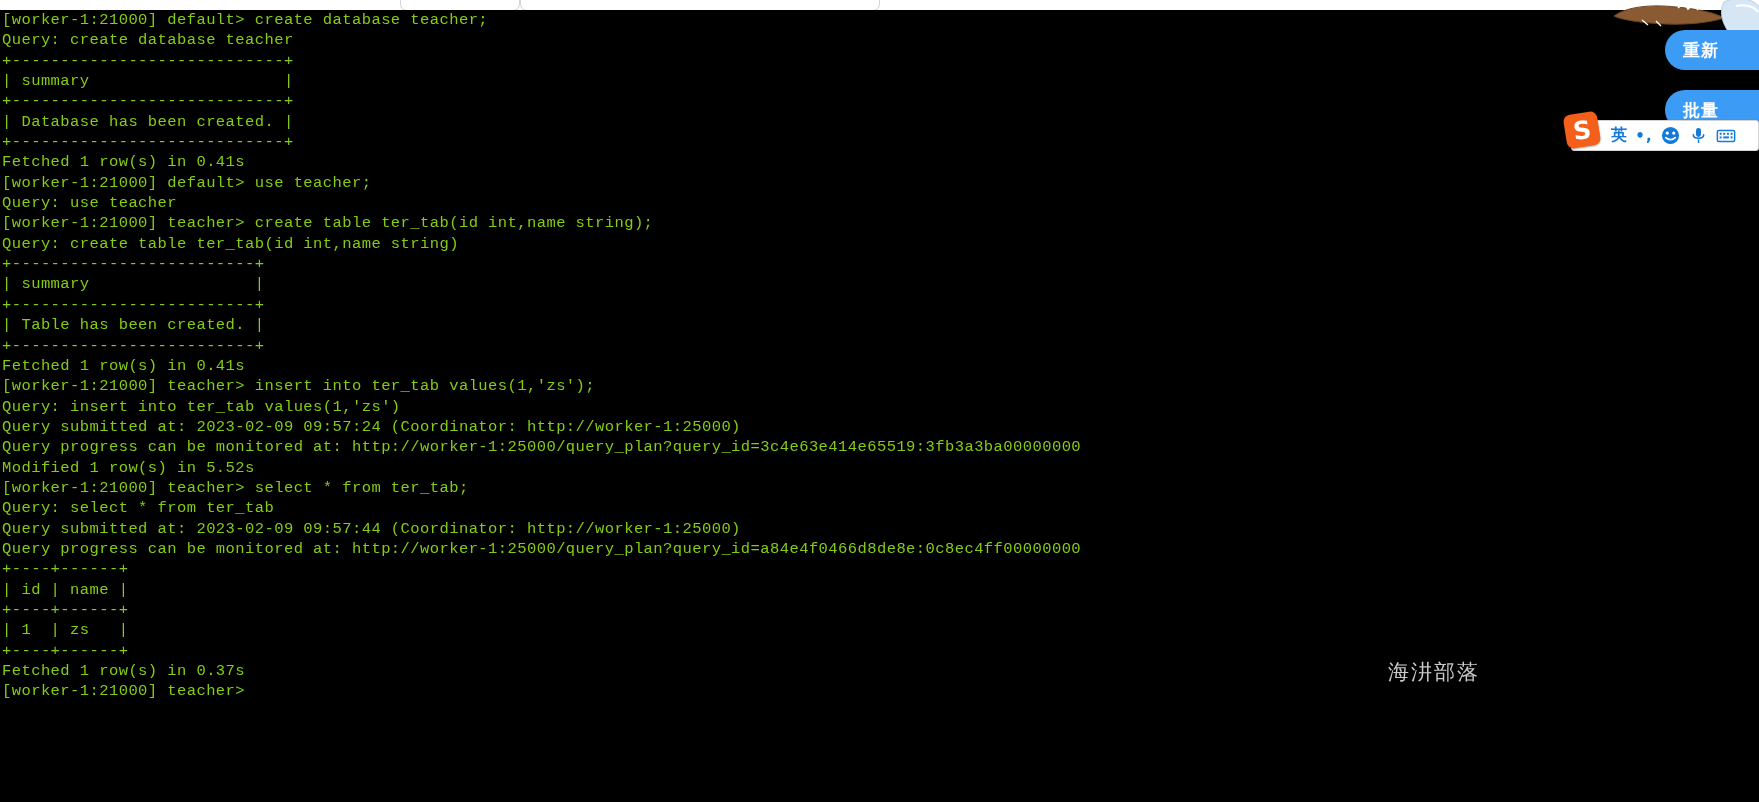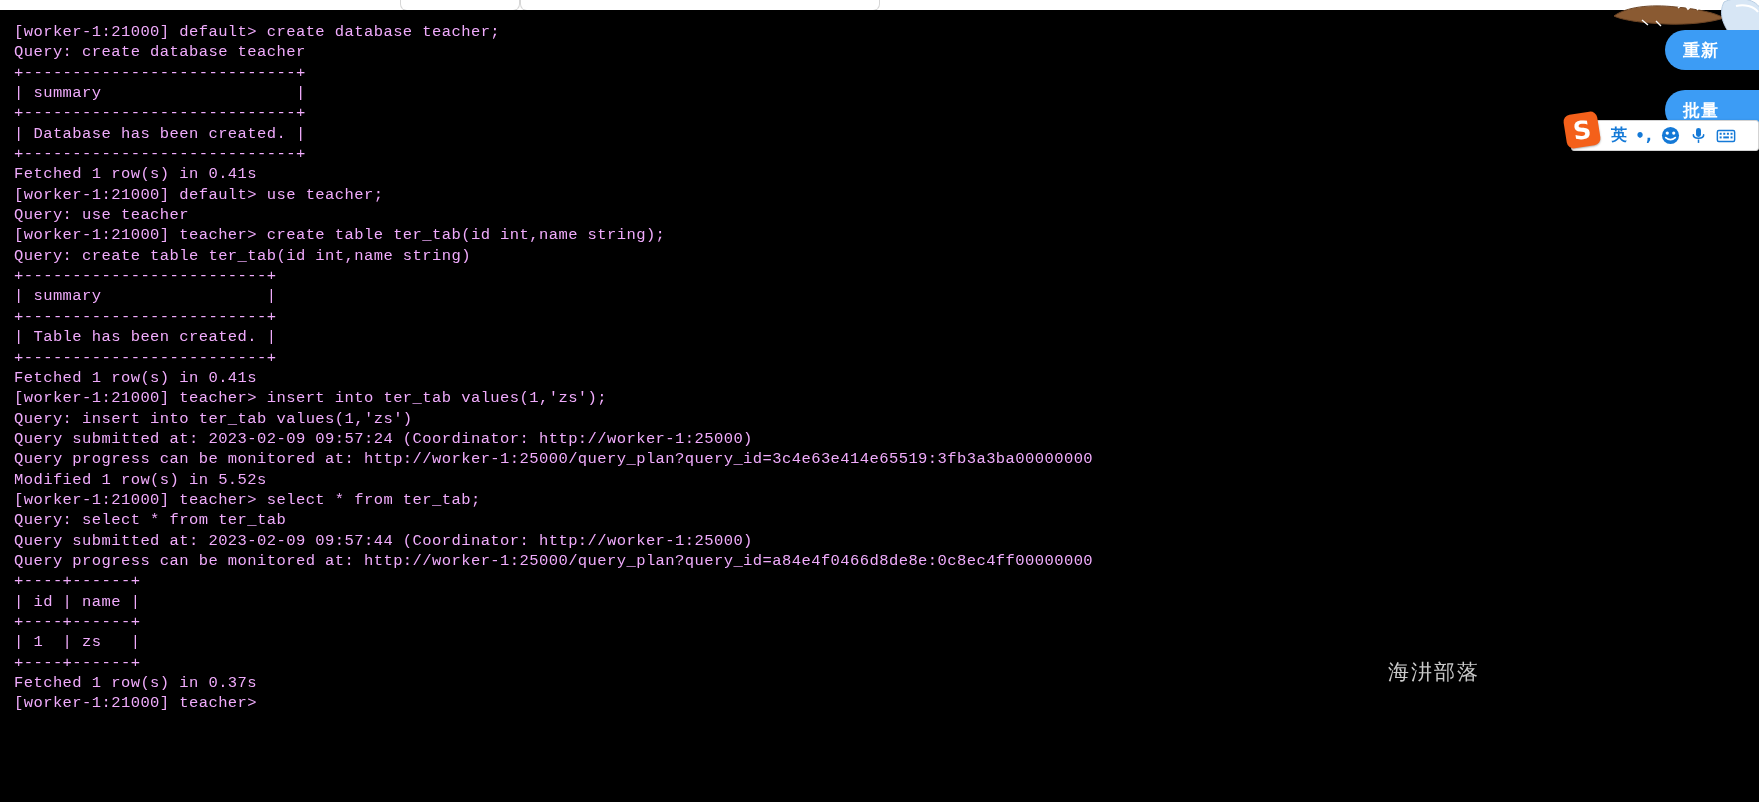--- a/index.html
+++ b/index.html
@@ -51,27 +51,27 @@
     top: 10px;
     width: 1759px;
     height: 792px;
     background: #000000;
     color: #ffffff;
     padding: 0;
     box-sizing: border-box;
     overflow: hidden;
   }
   #term-lines {
-    margin: 12px;
+    margin: 0;
     padding: 0 0 0 2px;
     font-family: "Liberation Mono", "DejaVu Sans Mono", monospace;
     font-size: 15.5px;
     line-height: 20.35px;
     letter-spacing: 0.42px;
-    color: #f0abfc;
+    color: #84cc16;
     white-space: pre;
   }
   .tline {
     white-space: pre;
     height: 20.35px;
     display: block;
   }
 
   
   #watermark {

